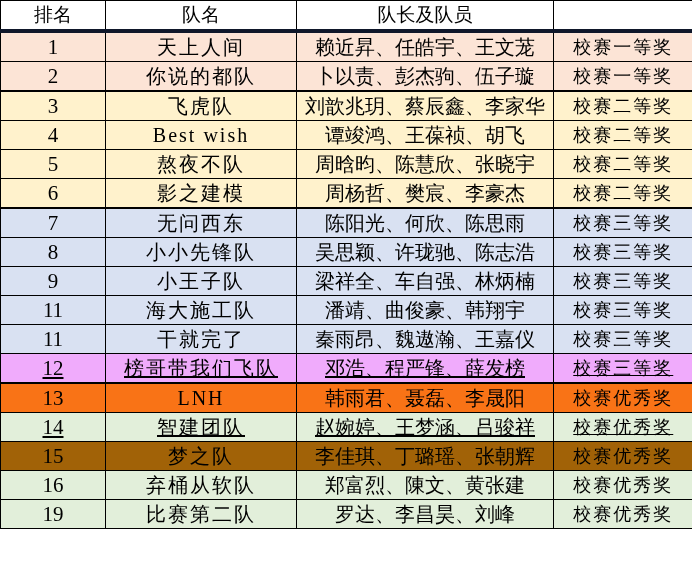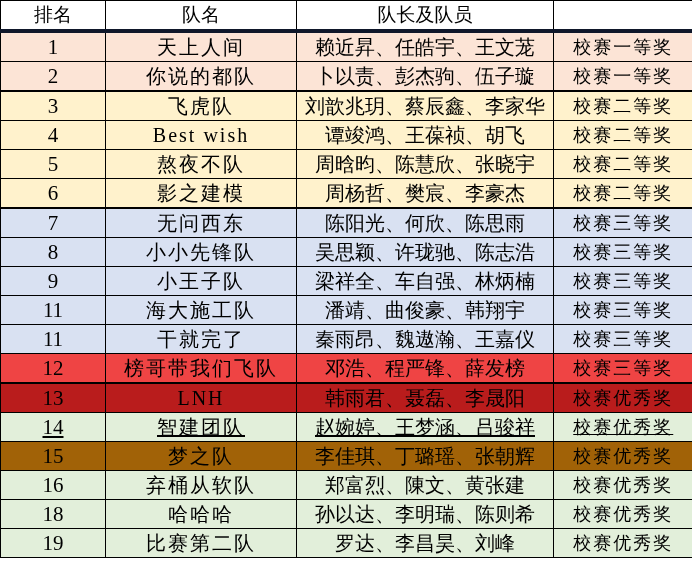--- a/index.html
+++ b/index.html
@@ -128,27 +128,27 @@
     <td class="cell-team">海大施工队</td>
     <td class="cell-members">潘靖、曲俊豪、韩翔宇</td>
     <td class="cell-award">校赛三等奖</td>
   </tr>
       <tr style="background-color: rgb(217, 225, 242);">
     <td class="cell-rank">11</td>
     <td class="cell-team">干就完了</td>
     <td class="cell-members">秦雨昂、魏遨瀚、王嘉仪</td>
     <td class="cell-award">校赛三等奖</td>
   </tr>
-      <tr style="background-color: #ef4444;">
+      <tr style="background-color: #f0abfc; text-decoration: underline;">
     <td class="cell-rank">12</td>
     <td class="cell-team">榜哥带我们飞队</td>
     <td class="cell-members">邓浩、程严锋、薛发榜</td>
     <td class="cell-award">校赛三等奖</td>
   </tr>
-      <tr class="group-start" style="background-color: #b91c1c;">
+      <tr class="group-start" style="background-color: #f97316;">
     <td class="cell-rank">13</td>
     <td class="cell-team">LNH</td>
     <td class="cell-members">韩雨君、聂磊、李晟阳</td>
     <td class="cell-award">校赛优秀奖</td>
   </tr>
       <tr style="background-color: rgb(226, 239, 218); text-decoration: underline;">
     <td class="cell-rank">14</td>
     <td class="cell-team">智建团队</td>
     <td class="cell-members">赵婉婷、王梦涵、吕骏祥</td>
     <td class="cell-award">校赛优秀奖</td>
@@ -159,25 +159,19 @@
     <td class="cell-members">李佳琪、丁璐瑶、张朝辉</td>
     <td class="cell-award">校赛优秀奖</td>
   </tr>
       <tr style="background-color: rgb(226, 239, 218);">
     <td class="cell-rank">16</td>
     <td class="cell-team">弃桶从软队</td>
     <td class="cell-members">郑富烈、陳文、黄张建</td>
     <td class="cell-award">校赛优秀奖</td>
   </tr>
       <tr style="background-color: rgb(226, 239, 218);">
-    <td class="cell-rank">18</td>
-    <td class="cell-team">哈哈哈</td>
-    <td class="cell-members">孙以达、李明瑞、陈则希</td>
-    <td class="cell-award">校赛优秀奖</td>
-  </tr>
-      <tr style="background-color: rgb(226, 239, 218);">
     <td class="cell-rank">19</td>
     <td class="cell-team">比赛第二队</td>
     <td class="cell-members">罗达、李昌昊、刘峰</td>
     <td class="cell-award">校赛优秀奖</td>
   </tr>
     </tbody>
 </table>
 
 </body></html>

